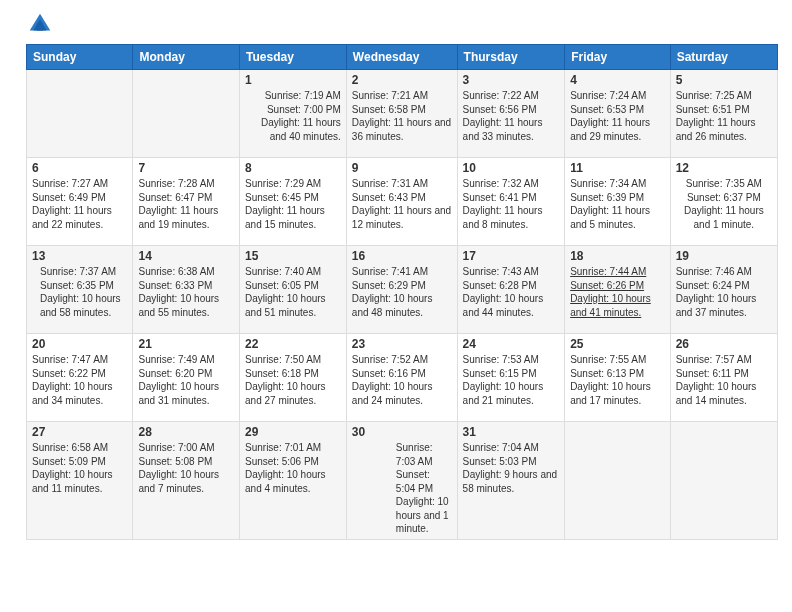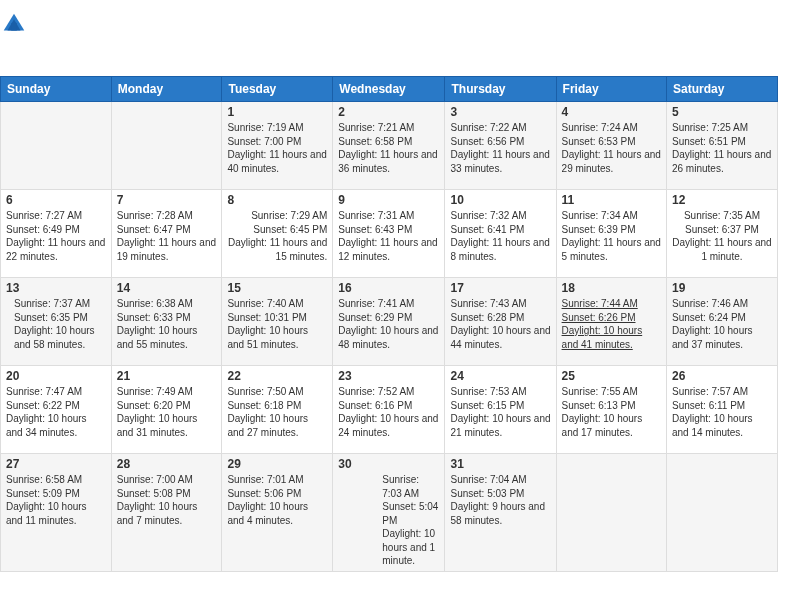--- a/index.html
+++ b/index.html
@@ -6,24 +6,23 @@
     body {
       font-family: Arial, sans-serif;
       background: #fff;
       width: 792px;
       height: 612px;
       overflow: hidden;
     }
     .container {
       width: 792px;
       height: 524px;
-      padding: 10px 14px 10px 0;
+      padding: 10px 14px 10px 26px;
       display: flex;
       flex-direction: column;
-      gap: 32px;
     }
     .header {
       display: flex;
       justify-content: space-between;
       align-items: flex-start;
       margin-bottom: 6px;
     }
     .logo {
       display: flex;
       align-items: center;
@@ -135,21 +134,21 @@
           <th>Friday</th>
           <th>Saturday</th>
         </tr>
     </thead>
     <tbody id="calendar-body">
     <tr>
           <td></td>
           <td></td>
           <td>
             <span class="day-num">1</span>
-            <div class="day-info" style="white-space: pre-line;">Sunrise: 7:19 AM
+            <div class="day-info" style="white-space: pre-line; text-align: right;">Sunrise: 7:19 AM
 Sunset: 7:00 PM
 Daylight: 11 hours and 40 minutes.</div>
           </td>
           <td>
             <span class="day-num">2</span>
             <div class="day-info" style="white-space: pre-line;">Sunrise: 7:21 AM
 Sunset: 6:58 PM
 Daylight: 11 hours and 36 minutes.</div>
           </td>
           <td>
@@ -179,21 +178,21 @@
 Daylight: 11 hours and 22 minutes.</div>
           </td>
           <td>
             <span class="day-num">7</span>
             <div class="day-info" style="white-space: pre-line;">Sunrise: 7:28 AM
 Sunset: 6:47 PM
 Daylight: 11 hours and 19 minutes.</div>
           </td>
           <td>
             <span class="day-num">8</span>
-            <div class="day-info" style="white-space: pre-line; text-align: right;">Sunrise: 7:29 AM
+            <div class="day-info" style="white-space: pre-line;">Sunrise: 7:29 AM
 Sunset: 6:45 PM
 Daylight: 11 hours and 15 minutes.</div>
           </td>
           <td>
             <span class="day-num">9</span>
             <div class="day-info" style="white-space: pre-line;">Sunrise: 7:31 AM
 Sunset: 6:43 PM
 Daylight: 11 hours and 12 minutes.</div>
           </td>
           <td>
@@ -224,21 +223,21 @@
           </td>
           <td>
             <span class="day-num">14</span>
             <div class="day-info" style="white-space: pre-line;">Sunrise: 6:38 AM
 Sunset: 6:33 PM
 Daylight: 10 hours and 55 minutes.</div>
           </td>
           <td>
             <span class="day-num">15</span>
             <div class="day-info" style="white-space: pre-line;">Sunrise: 7:40 AM
-Sunset: 10:31 PM
+Sunset: 6:05 PM
 Daylight: 10 hours and 51 minutes.</div>
           </td>
           <td>
             <span class="day-num">16</span>
             <div class="day-info" style="white-space: pre-line;">Sunrise: 7:41 AM
 Sunset: 6:29 PM
 Daylight: 10 hours and 48 minutes.</div>
           </td>
           <td>
             <span class="day-num">17</span>

